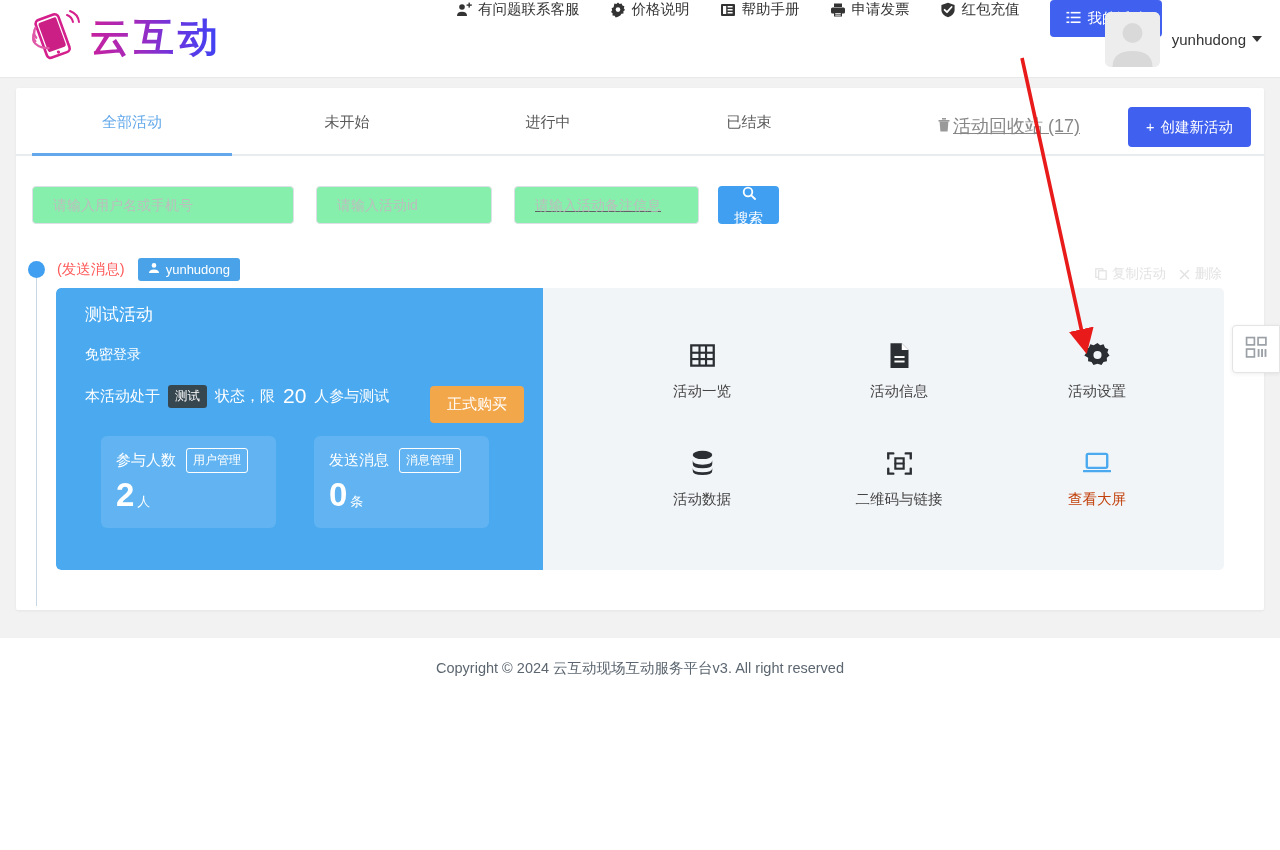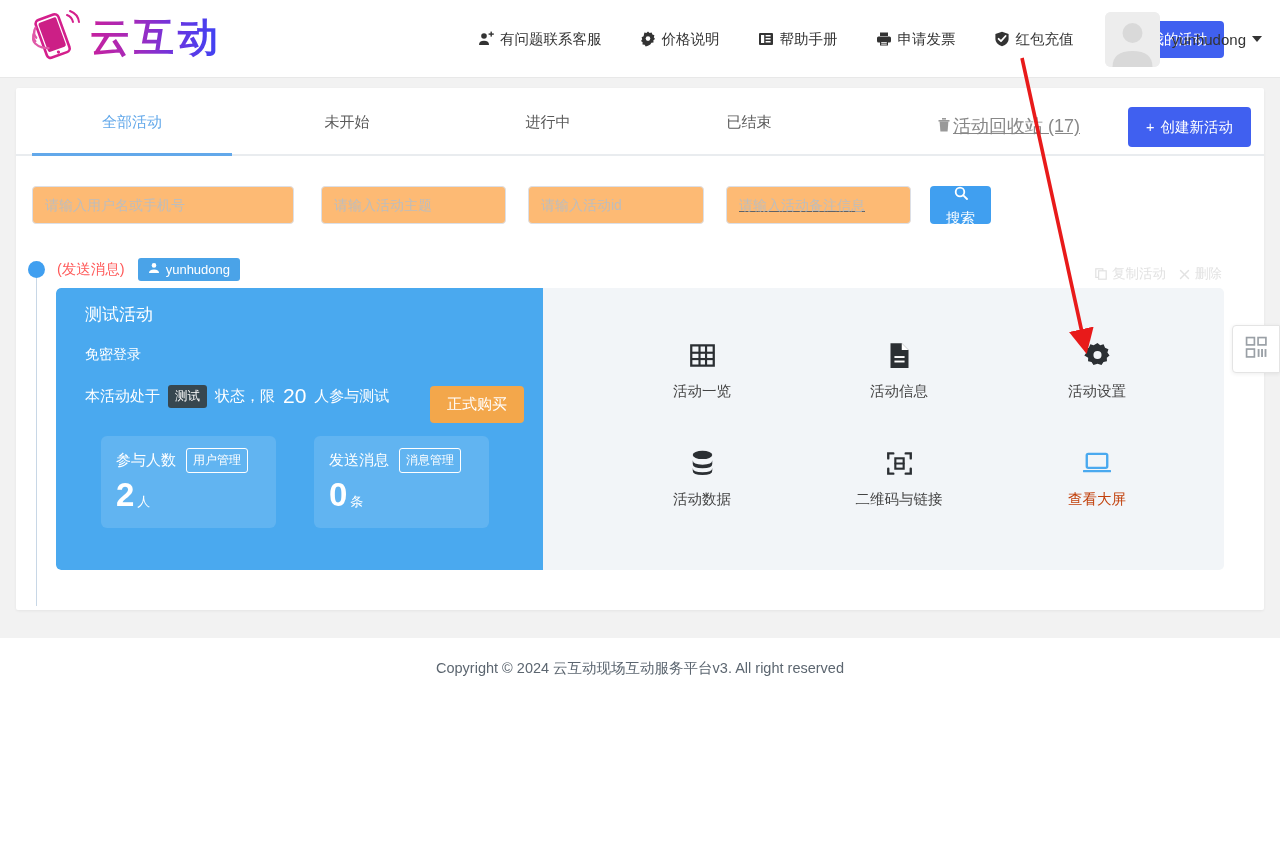--- a/index.html
+++ b/index.html
@@ -20,21 +20,21 @@
   .logo { position: absolute; left: 22px; top: 6px; display: flex; align-items: center; }
   .logo-mark { width: 62px; height: 62px; position: relative; }
   .logo-text {
     font-size: 40px; font-weight: bold; letter-spacing: 4px;
     background: linear-gradient(90deg,#c7219e 0%, #a12bbd 35%, #6a35e0 65%, #3c44f5 100%);
     -webkit-background-clip: text; background-clip: text;
     -webkit-text-fill-color: transparent; color: #6a35e0;
     margin-left: 6px; line-height: 62px;
   }
 
-  .topnav { position: absolute; left: 478px; top: 0; height: 78px; display: flex; align-items: center; gap: 16px; }
+  .topnav { position: absolute; left: 456px; top: 0; height: 78px; display: flex; align-items: flex-start; gap: 8px; }
   .nav-item {
     display: flex; align-items: center; gap: 6px;
     font-size: 14.5px; color: #333; margin-right: 22px; cursor: pointer; white-space: nowrap;
   }
   .nav-item svg { display: block; }
   .nav-btn {
     display: flex; align-items: center; gap: 7px;
     background: #4060f0; color: #fff; font-size: 14.5px;
     border-radius: 4px; padding: 0 16px; height: 37px; cursor: pointer;
     margin-right: 0;
@@ -69,22 +69,22 @@
   .create-btn {
     position: absolute; right: 13px; top: 19px; height: 40px; padding: 0 18px;
     background: #4060f0; color: #fff; border-radius: 4px; font-size: 14.5px;
     display: flex; align-items: center; gap: 6px; cursor: pointer;
   }
 
   
   .search-row { position: absolute; top: 98px; left: 8px; display: flex; align-items: center; }
   .s-input {
     height: 38px; border: 1px solid #dcdfe6; border-radius: 4px;
-    font-size: 14px; color: #606266; padding: 0 12px; outline: none;
-    background: #fdba74; font-family: inherit;
+    font-size: 14px; color: #606266; padding: 0 20px; outline: none;
+    background: #86efac; font-family: inherit;
   }
   .s-input::placeholder { color: #bdbdbd; }
   .s-btn {
     height: 38px; padding: 0 16px; background: #409ff0; color: #fff; border: none;
     border-radius: 4px; font-size: 14.5px; display: flex; align-items: center; gap: 6px;
     cursor: pointer; font-family: inherit;
   }
 
   
   .tl-dot { position: absolute; left: 28px; top: 261px; width: 17px; height: 17px; border-radius: 50%; background: #409ff0; }
@@ -301,21 +301,20 @@
       <span>活动回收站 (17)</span>
     </div>
 
     <div class="create-btn">
       <span>+</span>
       <span>创建新活动</span>
     </div>
 
     <div class="search-row">
       <input class="s-input" style="width: 262px; margin-left: 8px;" placeholder="请输入用户名或手机号">
-      <input class="s-input" style="width: 185px; margin-left: 27px;" placeholder="请输入活动主题">
       <input class="s-input" style="width: 176px; margin-left: 22px;" placeholder="请输入活动id">
       <input class="s-input" style="width: 185px; margin-left: 22px; text-decoration: underline;" placeholder="请输入活动备注信息">
       <button class="s-btn" style="margin-left:19px;flex-direction:column;">
         <span>
           <svg width="14" height="14" viewBox="0 0 14 14" fill="none" stroke="#fff" stroke-width="1.8">
             <circle cx="6" cy="6" r="4.3"></circle>
               <line x1="9.3" y1="9.3" x2="13" y2="13" stroke-linecap="round"></line>
           </svg>
         </span>
         <span>搜索</span>

